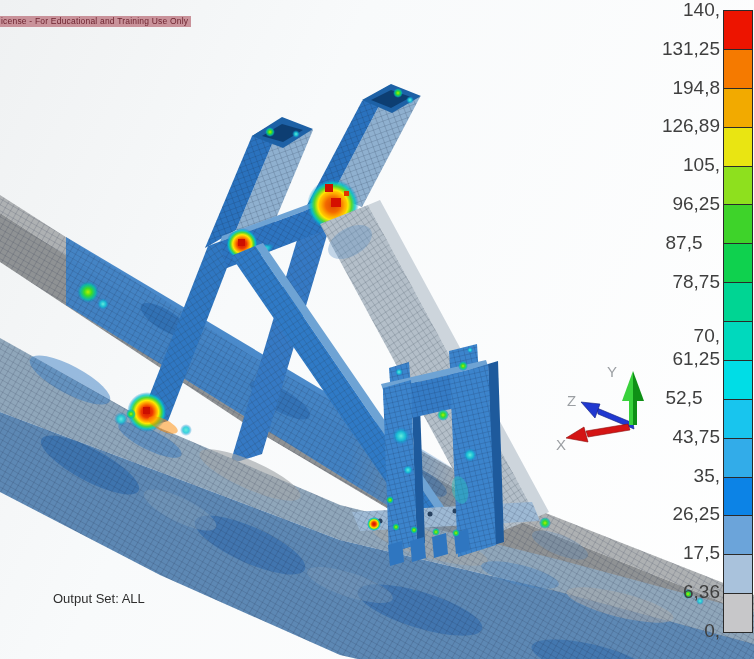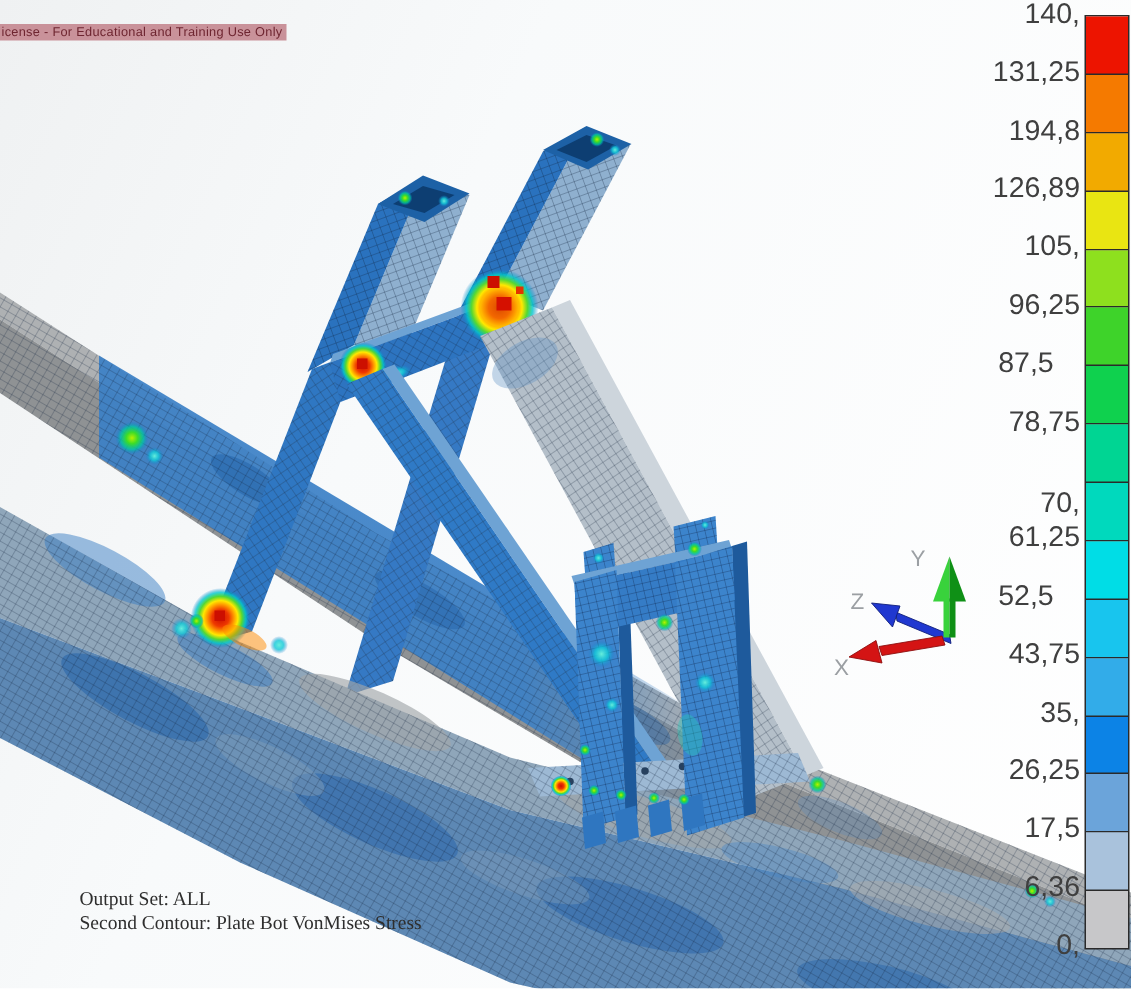--- a/index.html
+++ b/index.html
@@ -4,21 +4,21 @@
 <style>
   html,body{margin:0;padding:0;}
   #app{position:relative;width:754px;height:659px;overflow:hidden;
        background:linear-gradient(115deg,#eff1f2 0%,#f8fafb 35%,#ffffff 100%);
        font-family:"Liberation Sans",sans-serif;}
   #viewport{position:absolute;left:0;top:0;width:754px;height:659px;}
   #banner{position:absolute;left:0;top:0;height:11px;line-height:11px;
           background:#c9929a;color:#6e2530;font-size:8.5px;padding:0 3px 0 1px;
           white-space:nowrap;letter-spacing:.2px;margin-top:16px;}
   #status{position:absolute;left:53px;top:591px;color:#2e2e2e;font-size:13px;line-height:16px;}
-  #status p{margin:0;font-family:Liberation Serif, serif;}
+  #status p{margin:0;}
   #legend{position:absolute;top:10px;right:0;width:110px;height:630px;}
   #legend-bar{position:absolute;top:0;right:1px;width:28px;height:621px;
               border:1px solid #2a2a2a;display:flex;flex-direction:column;}
   #legend-bar .seg{flex:1 1 auto;border-bottom:1px solid #2a2a2a;}
   #legend-bar .seg:last-child{border-bottom:none;}
   #legend-labels{position:absolute;top:0;right:34px;width:72px;height:621px;}
   #legend-labels .ticklab{position:absolute;right:0;width:72px;text-align:right;
               font-size:19px;line-height:18px;color:#3f3f3f;}
   text{font-family:"Liberation Sans",sans-serif;}
 </style>
@@ -280,16 +280,15 @@
         <div class="seg" style="background: rgb(50, 172, 233);"></div>
         <div class="seg" style="background: rgb(12, 131, 230);"></div>
         <div class="seg" style="background: rgb(107, 164, 218);"></div>
         <div class="seg" style="background: rgb(169, 194, 220);"></div>
         <div class="seg" style="background: rgb(199, 199, 201);"></div>
       </div>
 </div>
 
 <div id="status">
   <p>Output Set: ALL</p>
-  <p>Second Contour: Plate Bot VonMises Stress</p>
 </div>
 
 </div>
 
 </body></html>

